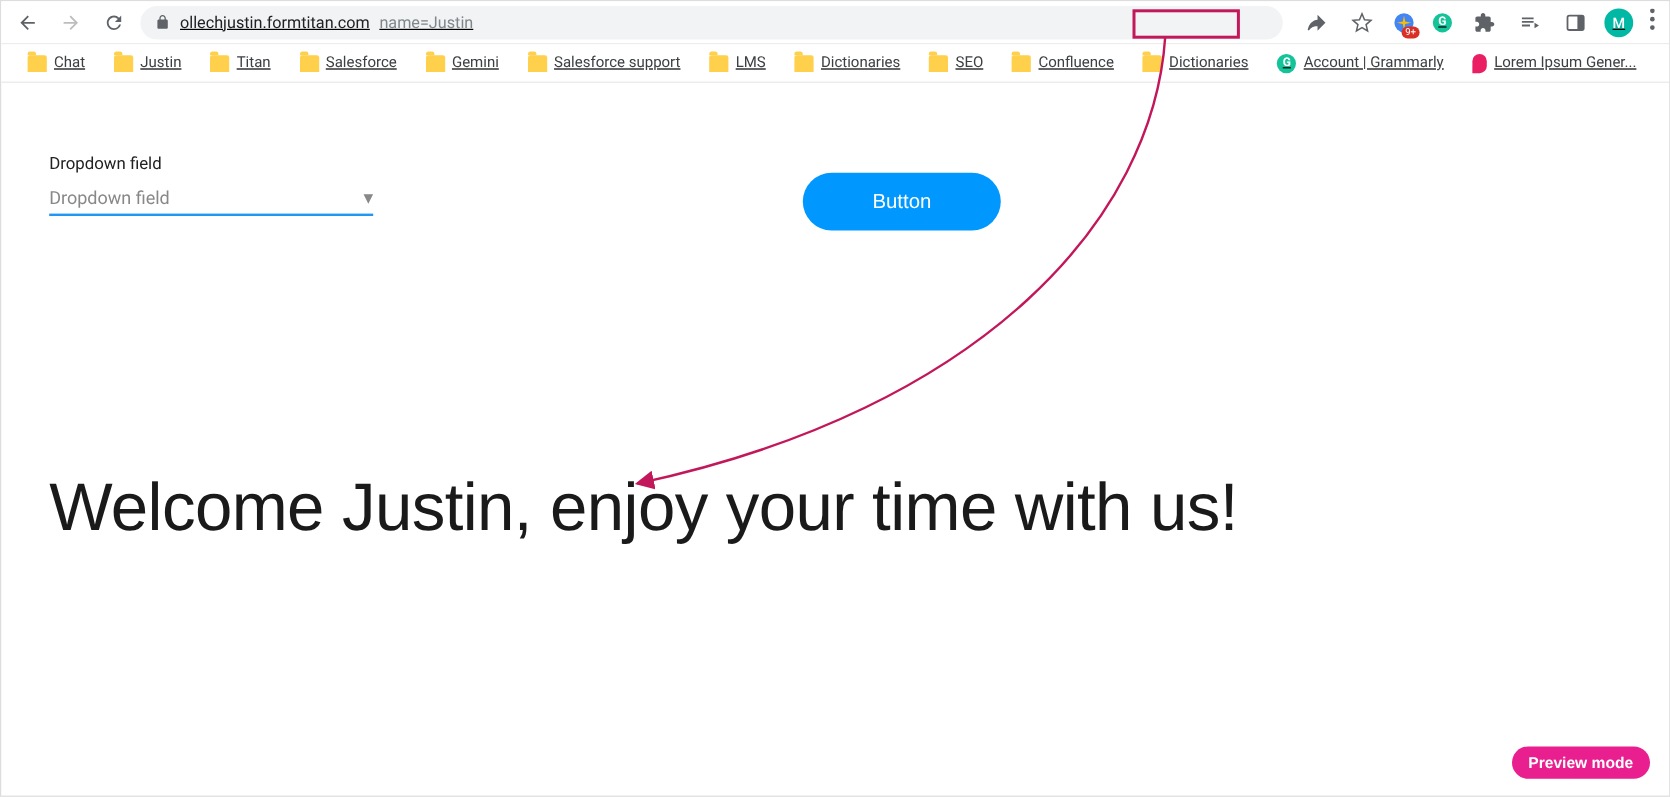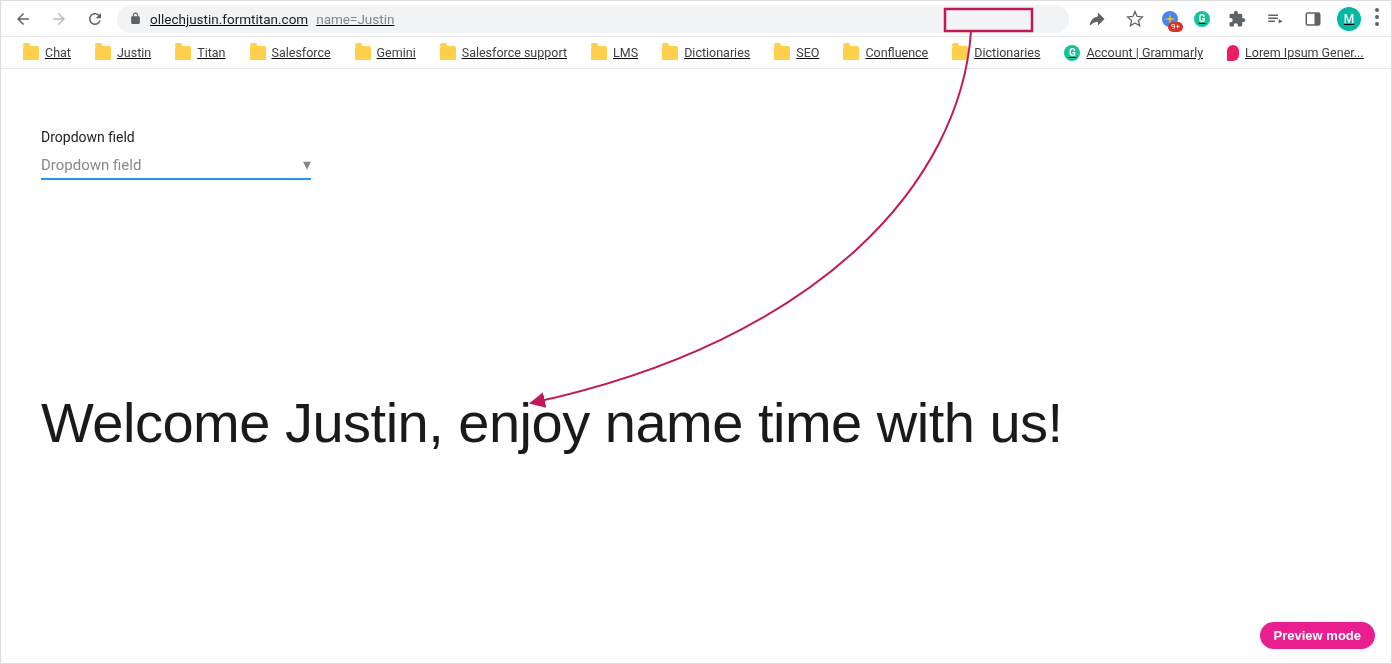--- a/index.html
+++ b/index.html
@@ -181,22 +181,23 @@
 
 <div class="page-content">
   <div class="dropdown-group">
     <div class="dropdown-label">Dropdown field</div>
     <div class="dropdown-field">
       <span class="dropdown-placeholder">Dropdown field</span>
       <span class="dropdown-caret">▾</span>
     </div>
   </div>
 
-
-  <div class="welcome-text">Welcome Justin, enjoy name time with us!</div>
+  <button class="primary-button">Button</button>
+
+  <div class="welcome-text">Welcome Justin, enjoy your time with us!</div>
 </div>
 
 <svg class="annotation-svg">
   <rect x="944" y="8" width="87" height="22" fill="none" stroke="#c2185b" stroke-width="2.5"></rect>
   <defs>
     <marker id="arrowhead" markerWidth="8" markerHeight="8" refX="7" refY="4" orient="auto">
       <path d="M0,0 L8,4 L0,8 Z" fill="#c2185b"></path>
     </marker>
   </defs>
   <path d="M 970 30 C 960 180, 820 340, 530 402" fill="none" stroke="#c2185b" stroke-width="2" marker-end="url(#arrowhead)"></path>

